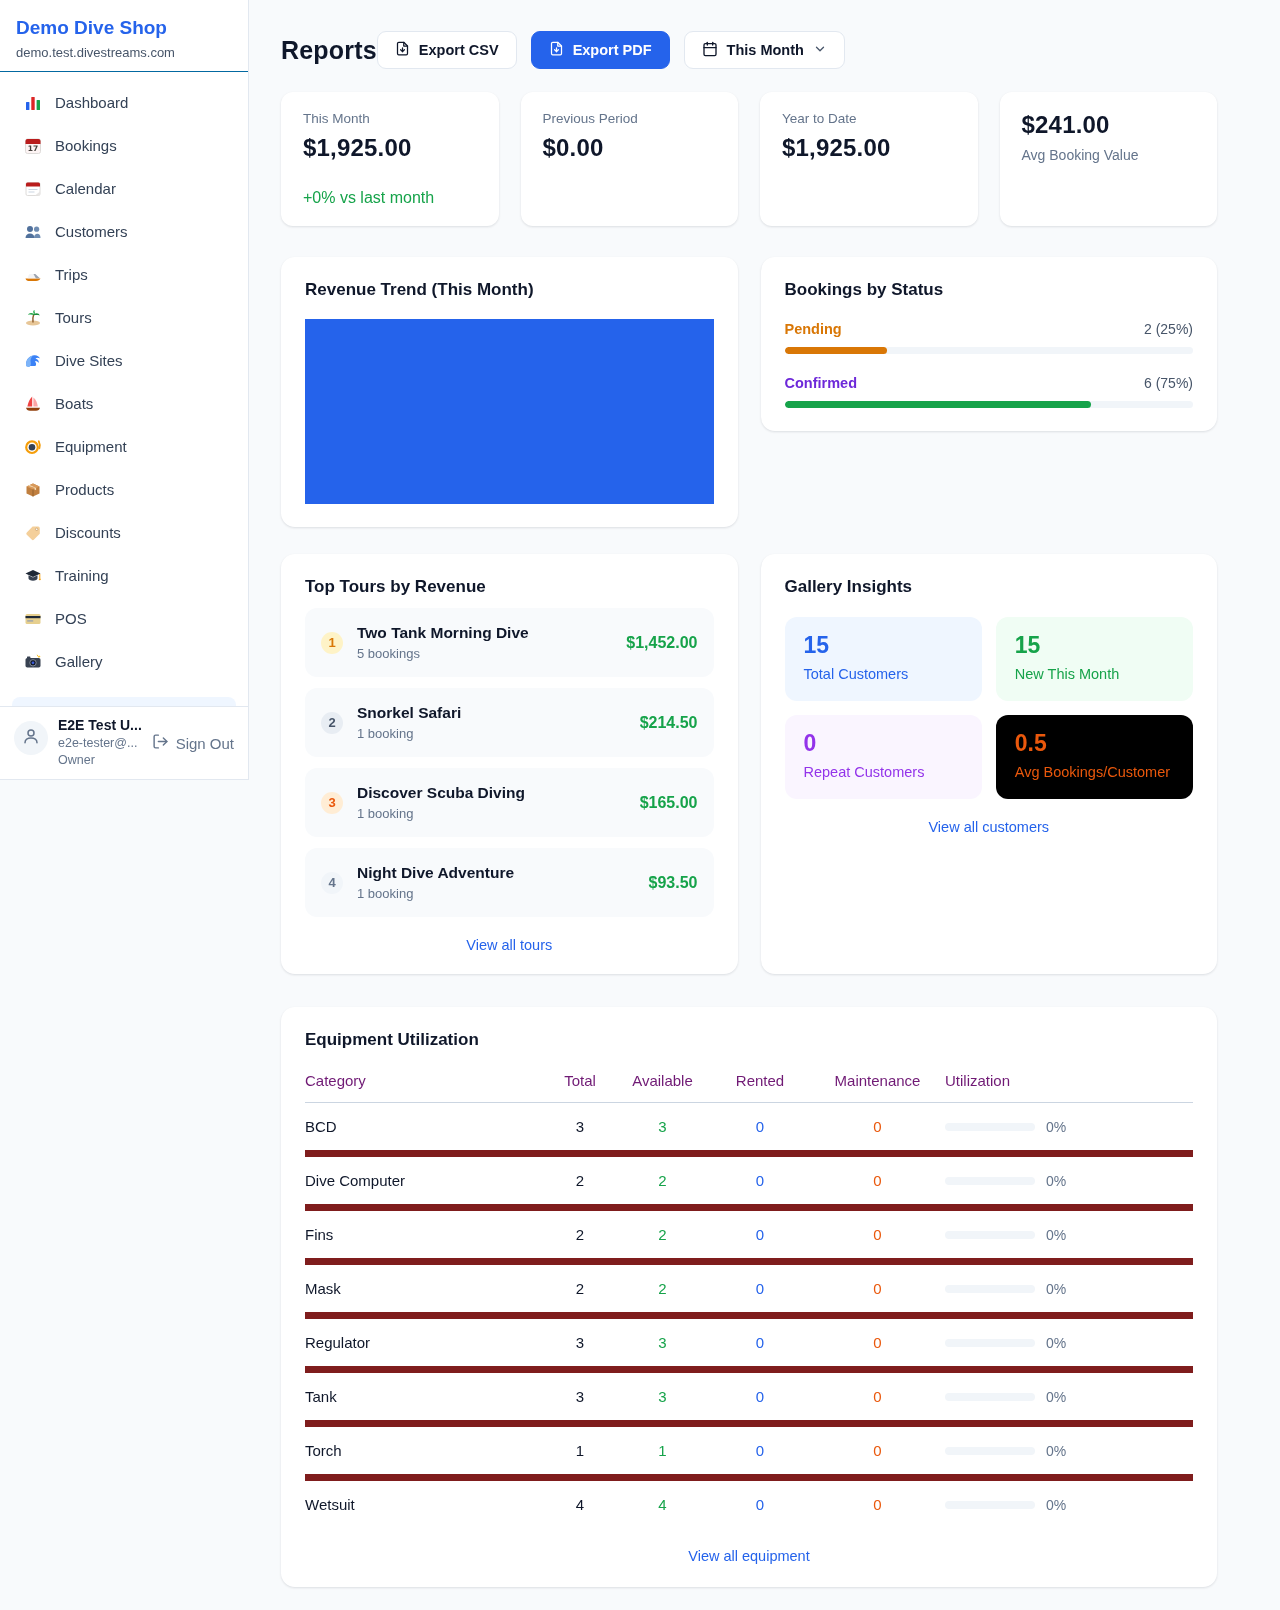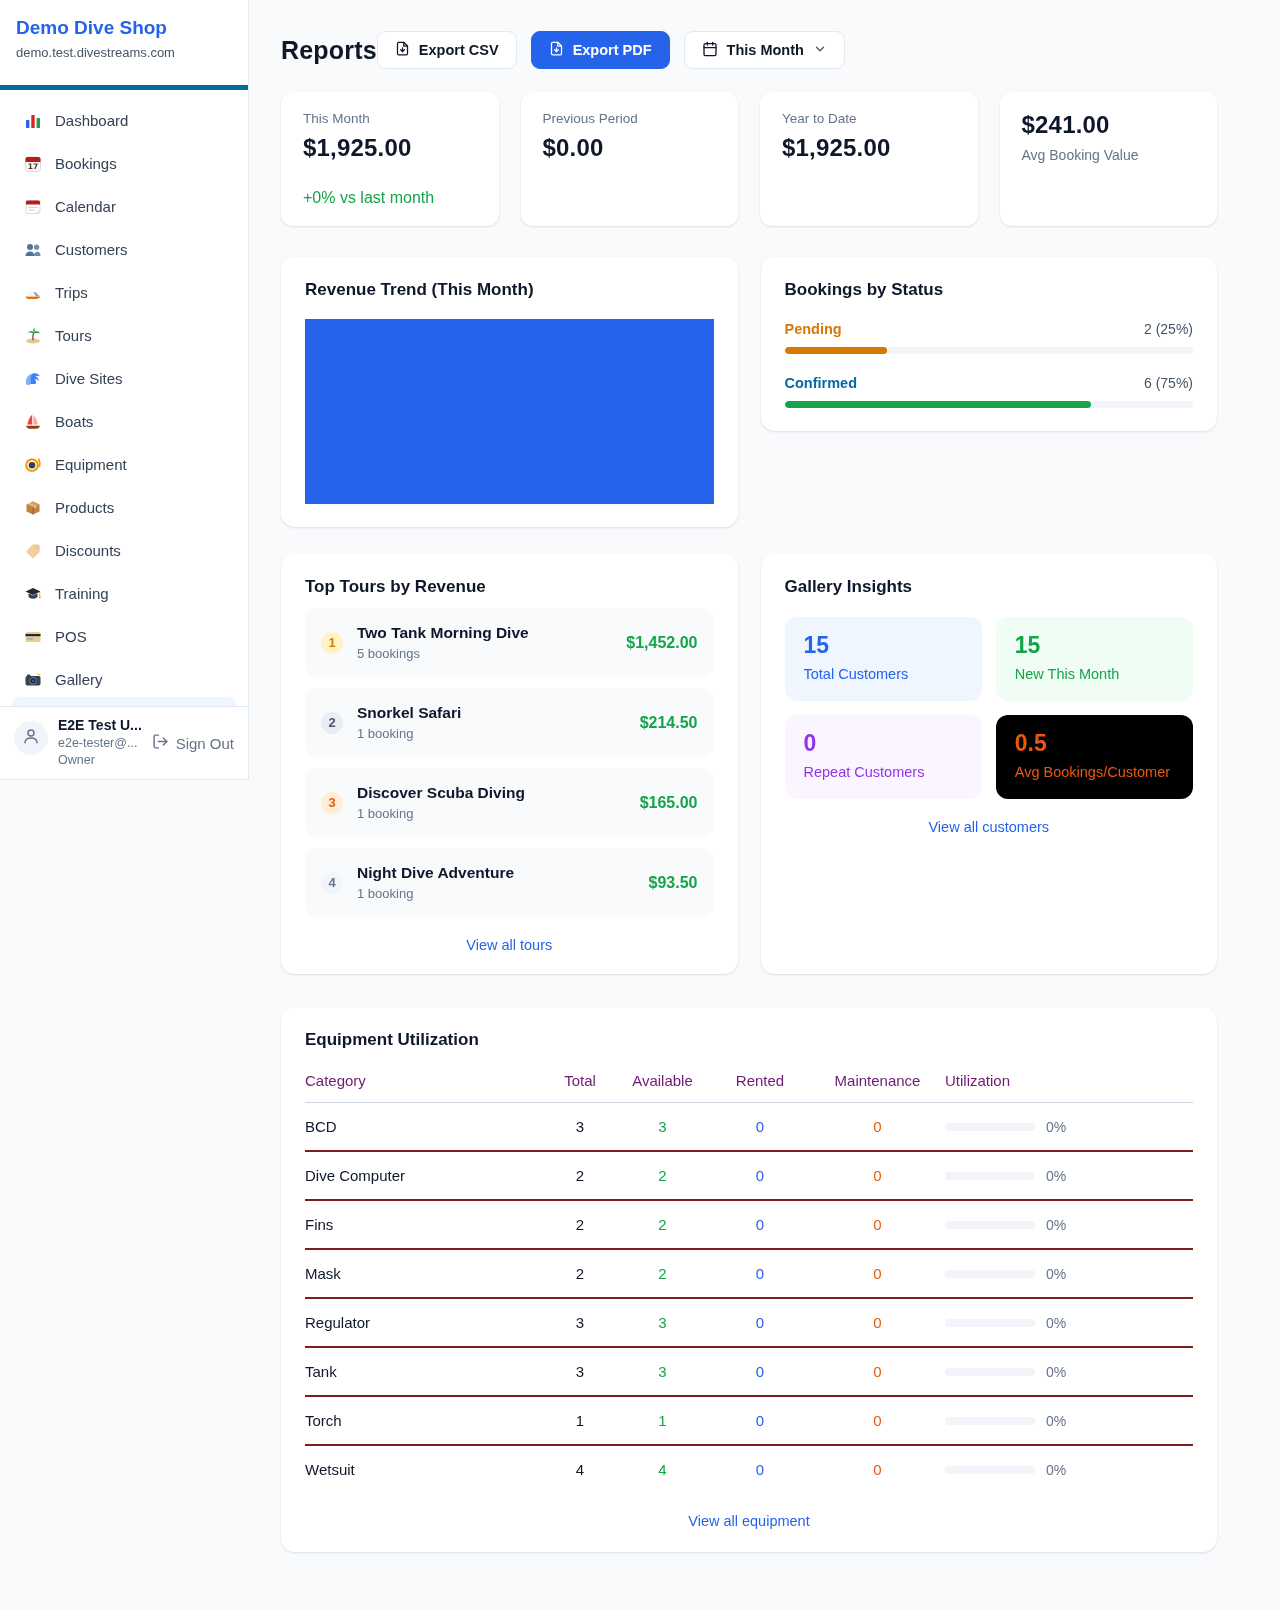--- a/index.html
+++ b/index.html
@@ -1,21 +1,21 @@
 <!DOCTYPE html>
 <html><head>
 <meta charset="utf-8">
 <style>
   *{box-sizing:border-box}
   html,body{margin:0;padding:0}
   body{width:1280px;height:1610px;background:#f8fafc;font-family:"Liberation Sans",sans-serif;color:#0f172a;position:relative;overflow:hidden}
 
   
   .sidebar{position:absolute;top:0;left:0;width:249px;height:780px;background:#fff;border-right:1px solid #e2e8f0;border-bottom:1px solid #e2e8f0;display:flex;flex-direction:column}
-  .brand{padding:17px 16px 25px;border-bottom:5px solid #0369a1}
+  .brand{padding:17px 16px 11px;border-bottom:1px solid #0369a1}
   .brand-name{color:#2563eb;font-size:19px;font-weight:bold}
   .brand-domain{color:#475569;font-size:13px;margin-top:6px}
   .nav{padding:12px 12px 0;flex:1;overflow:hidden}
   .nav-item{display:flex;align-items:center;gap:13px;height:37px;padding:0 12px;border-radius:8px;margin-bottom:6px;color:#334155;font-size:15px;cursor:pointer}
   .nav-icon{width:18px;height:18px;display:inline-flex;flex:none}
   .nav-icon svg{width:18px;height:18px}
   .nav-active-sliver{height:9px;margin:0 12px;background:#eff6ff;border-radius:8px 8px 0 0}
   .user-footer{border-top:1px solid #e2e8f0;padding:10px 14px 12px;display:flex;align-items:flex-start;gap:10px}
   .avatar{width:34px;height:34px;border-radius:50%;background:#f1f5f9;display:flex;align-items:center;justify-content:center;margin-top:4px;flex:none}
   .user-meta{min-width:0}
@@ -61,21 +61,21 @@
   .tour-price{margin-left:auto;font-size:16px;font-weight:700;color:#16a34a;flex:none}
   .link{display:block;text-align:center;color:#2563eb;font-size:14.5px;margin-top:20px;text-decoration:none;cursor:pointer}
 
   .insight-grid{display:grid;grid-template-columns:1fr 1fr;gap:14px;margin-top:20px}
   .insight-card{border-radius:12px;padding:15px 19px;height:84px}
   .insight-value{font-size:23px;font-weight:800}
   .insight-label{font-size:14.5px;margin-top:7px}
 
   .equip{margin-top:33px;min-height:530px}
   .equip-table{margin-top:12px}
-  .equip-row{display:grid;grid-template-columns:240px 70px 95px 100px 135px 1fr;align-items:center;padding:15px 0;border-bottom:2px solid #7f1d1d;font-size:15px}
+  .equip-row{display:grid;grid-template-columns:240px 70px 95px 100px 135px 1fr;align-items:center;padding:15px 0;border-bottom:7px solid #7f1d1d;font-size:15px}
   .equip-row:last-child{border-bottom:none}
   .equip-head{color:#701a75;font-size:15px;padding:10px 0 13px;border-bottom:1px solid #cbd5e1}
   .cell-c{text-align:center}
   .cat-cell{font-weight:500;color:#0f172a}
   .util-cell{display:flex;align-items:center;gap:11px}
   .util-track{width:90px;height:8px;border-radius:99px;background:#f1f5f9}
   .util-pct{color:#64748b;font-size:14px}
 </style>
 </head>
 <body>
@@ -329,21 +329,21 @@
               <div class="status-line">
                 <span class="status-label" style="color:#d97706">Pending</span>
                 <span class="status-count">2 (25%)</span>
               </div>
               <div class="status-track">
                 <div class="status-fill" style="width:25%;background:#d97706"></div>
               </div>
             </div>
             <div class="status-row">
               <div class="status-line">
-                <span class="status-label" style="color:#0369a1">Confirmed</span>
+                <span class="status-label" style="color:#6d28d9">Confirmed</span>
                 <span class="status-count">6 (75%)</span>
               </div>
               <div class="status-track">
                 <div class="status-fill" style="width:75%;background:#16a34a"></div>
               </div>
             </div>
           </div>
       </div>
     </section>
 

